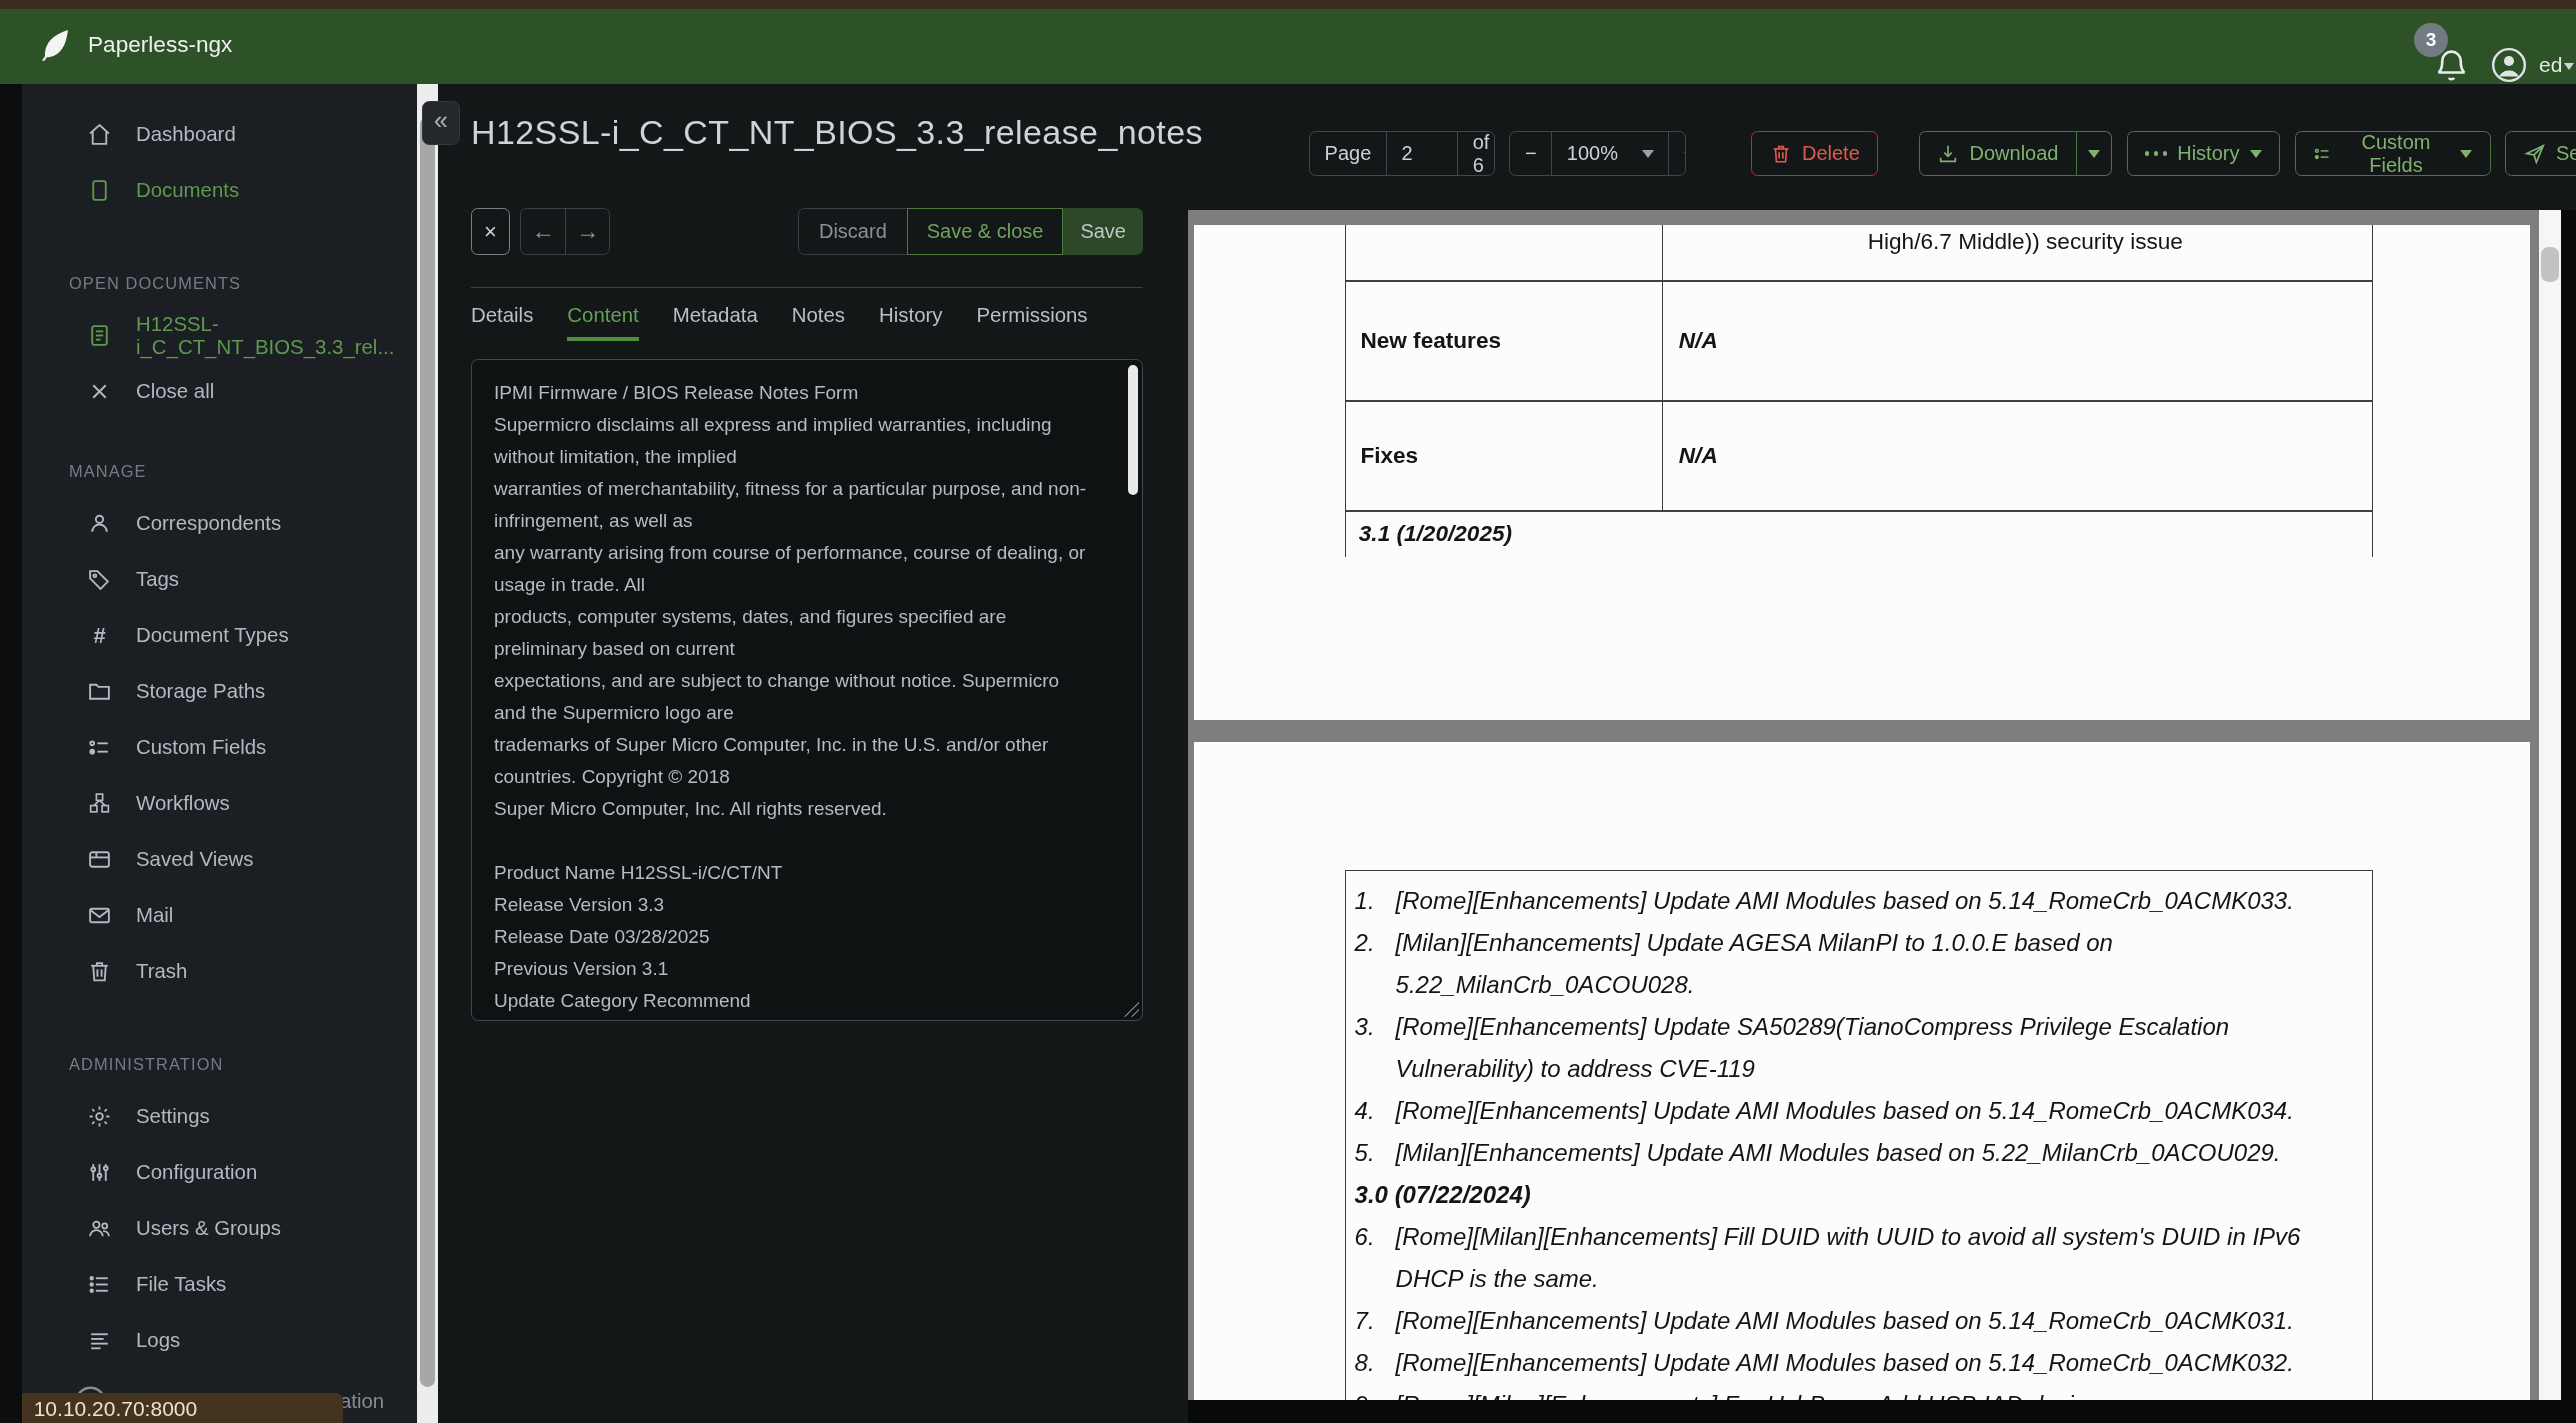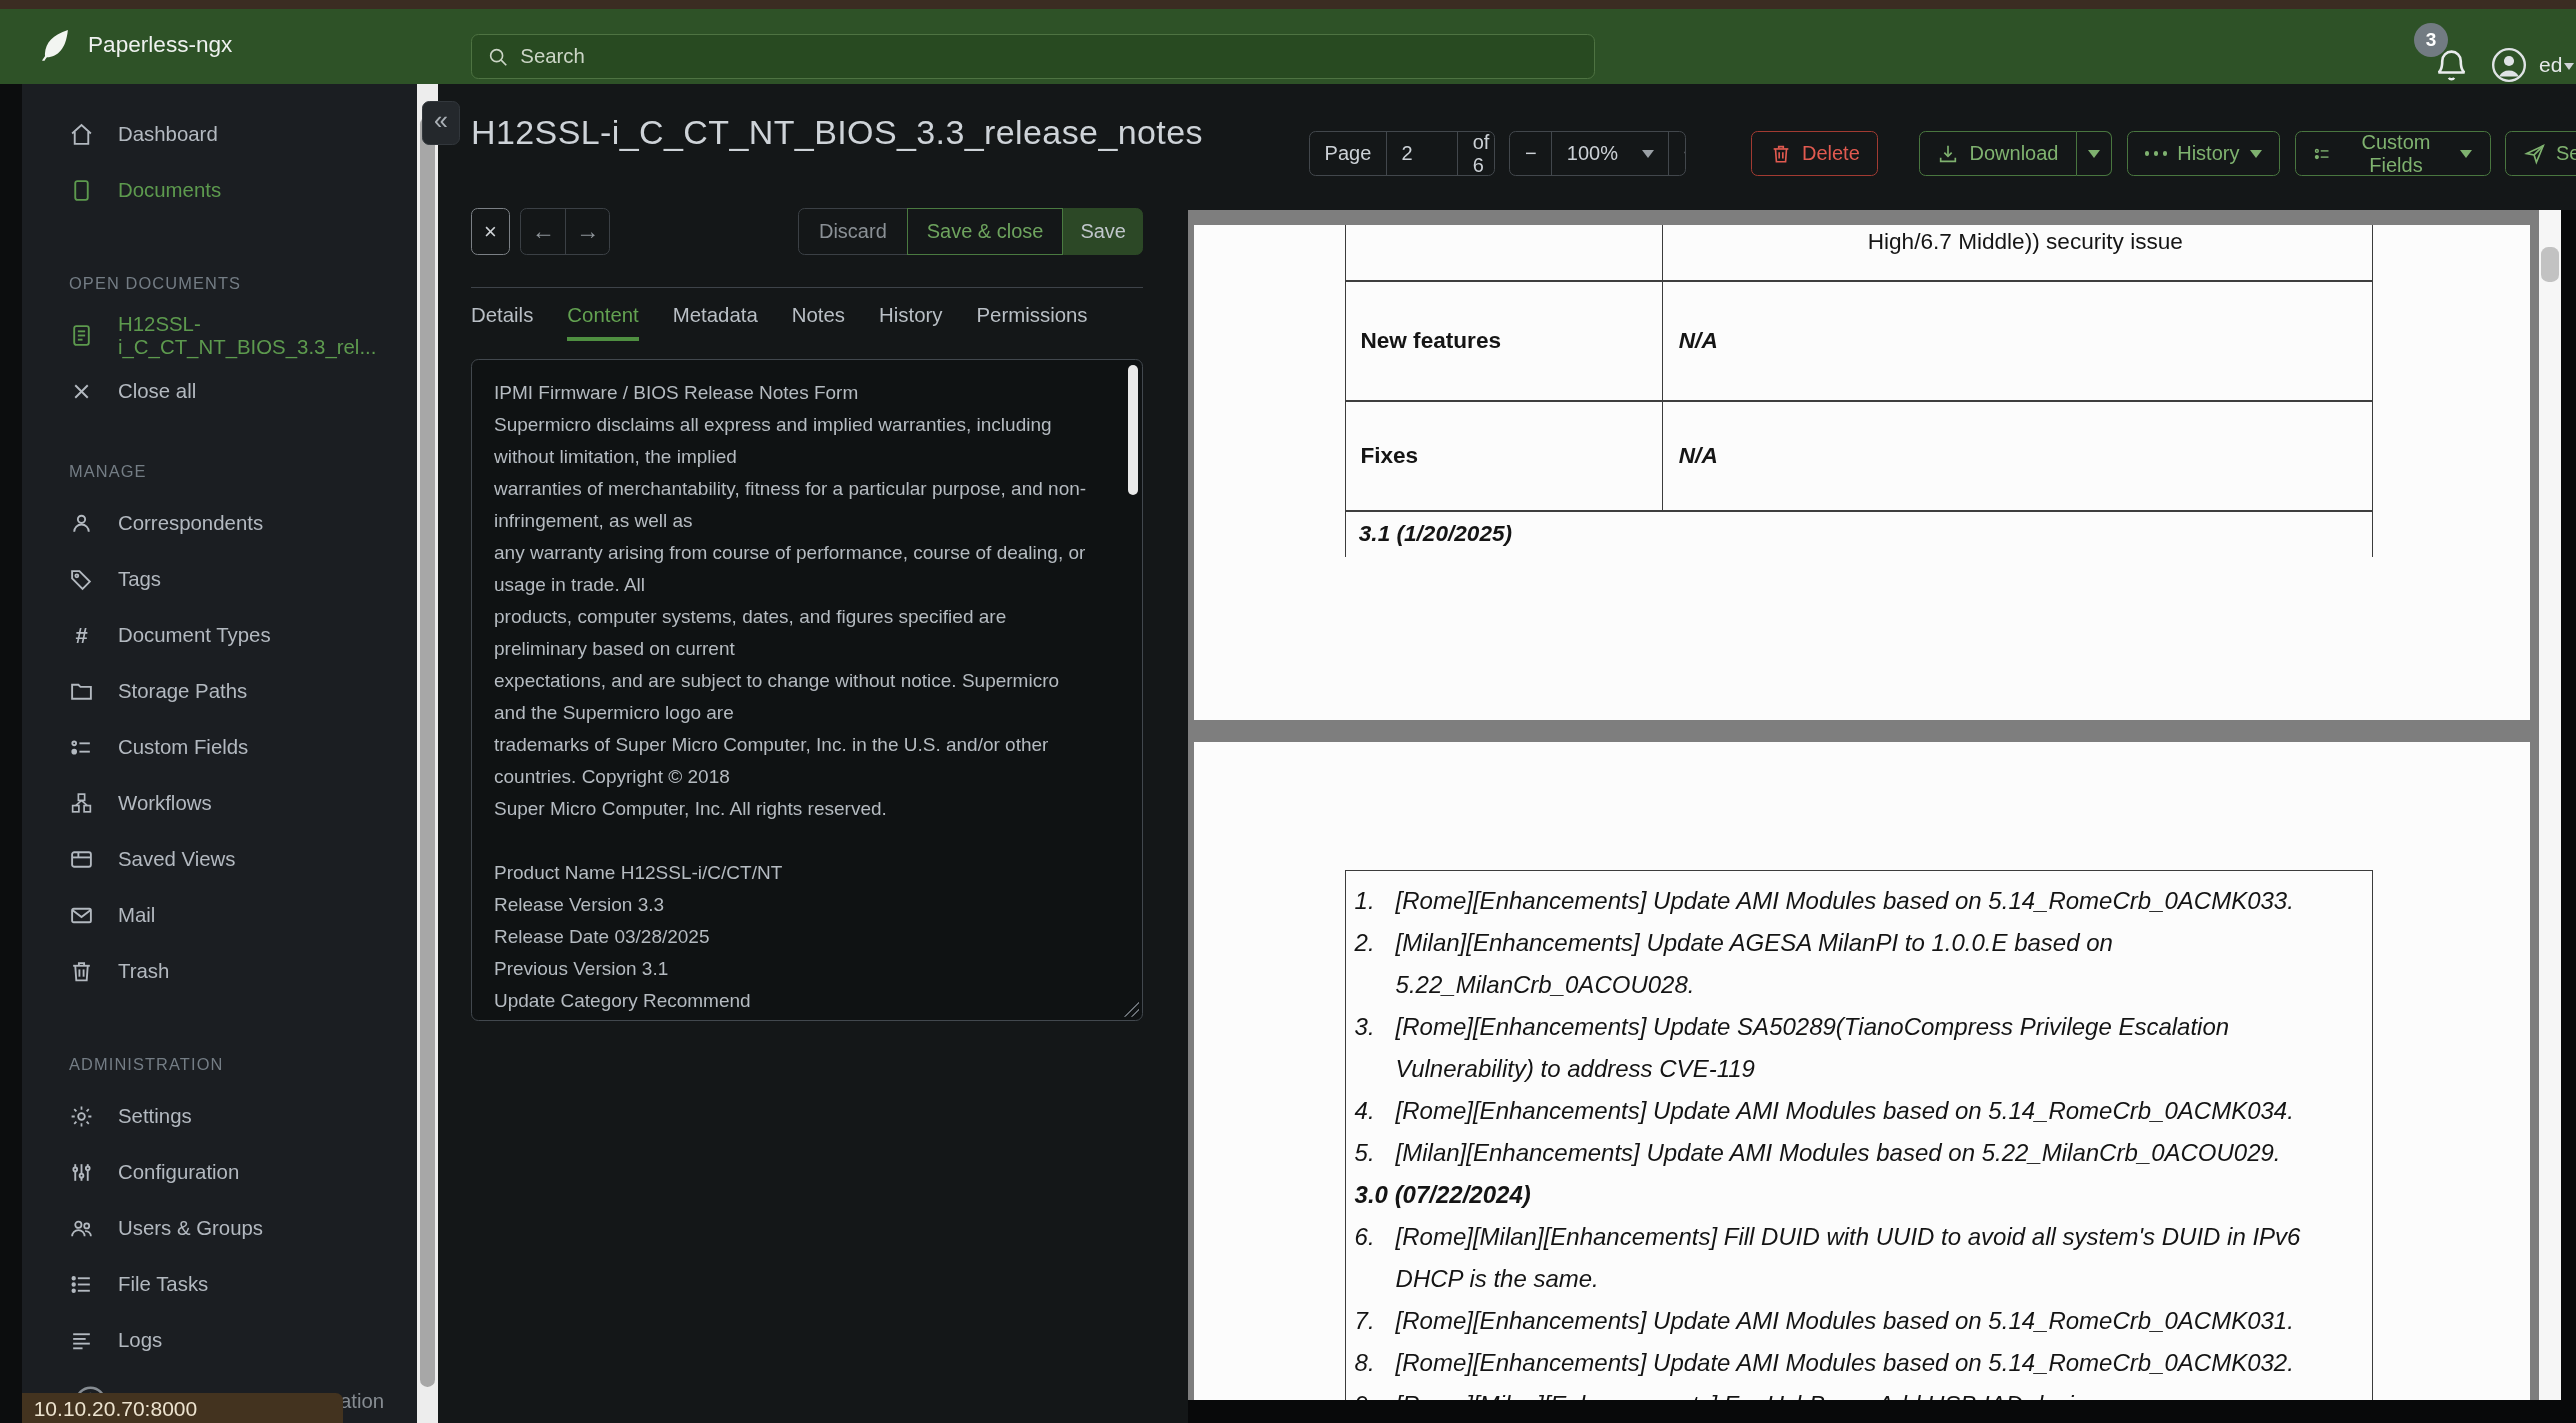--- a/index.html
+++ b/index.html
@@ -35,21 +35,21 @@
   .bell-caret { position:absolute; left:2446px; top:86px; width:0; height:0;
     border-left:5.8px solid transparent; border-right:5.8px solid transparent; border-top:7.3px solid #d0d4d6; }
   .nav-avatar { position:absolute; left:2490px; top:37px; width:38px; height:38px; color:#dfe3e5; }
   .nav-user { position:absolute; left:2539px; top:44px; font-size:21px; color:#e6e9ea; }
   .nav-user-caret { position:absolute; left:2564px; top:54px; width:0; height:0;
     border-left:5.8px solid transparent; border-right:5.8px solid transparent; border-top:7.3px solid #d0d4d6; }
 
   
   .left-edge { position:absolute; top:84px; left:0; width:22px; bottom:0; background:#0c0d0e; }
   .sidebar { position:absolute; top:84px; left:22px; width:395px; bottom:0; background:#1b1e22; overflow:visible; }
-  .s-item { height:56px; display:flex; align-items:center; gap:24px; padding-left:47px; font-size:20.4px; color:#b3b9c0; }
+  .s-item { height:56px; display:flex; align-items:center; gap:24px; padding-left:65px; font-size:20.4px; color:#b3b9c0; }
   .s-item svg { width:25px; height:25px; flex:none; }
   .s-item .hash { width:25px; text-align:center; font-size:22px; font-weight:bold; }
   .s-item.active { color:#5d9a4e; }
   .s-header { height:29px; display:flex; align-items:center; padding-left:47px;
     font-size:16.4px; letter-spacing:1.1px; color:#747d85; }
   .mt-31{margin-top:22.6px;} .mt-68{margin-top:50px;} .mt-51{margin-top:37px;} .mt-16{margin-top:10px;}
   .s-doc-item { position:absolute; left:0; top:1289px; width:395px; height:56px;
     display:flex; align-items:center; gap:24px; padding-left:51px; font-size:20.4px; color:#868c92; }
   .s-doc-item svg { width:35px; height:35px; }
   .sidebar-scroll { position:absolute; top:84px; left:417px; width:21px; bottom:0; background:#ededed; }
@@ -152,27 +152,20 @@
 <div class="screen">
   <div class="top-strip"></div>
 
   <header class="navbar">
     <div class="brand">
       <svg viewBox="0 0 24 24" fill="#f2f5f1">
         <path d="M19.5 2.5C10 5.5 5.5 10.5 5 17.5c0 .5 0 1 .1 1.5C4 20.5 3.4 21.6 3.2 22h1.6c.2-.5.7-1.3 1.5-2.2 6.9-.4 12-5.3 13.2-17.3z"></path>
       </svg>
       <span class="brand-name">Paperless-ngx</span>
     </div>
-    <div class="searchbox">
-      <svg viewBox="0 0 24 24" fill="none" stroke="currentColor" stroke-width="1.8">
-        <circle cx="10.5" cy="10.5" r="6.5"></circle>
-          <line x1="15.5" y1="15.5" x2="21" y2="21"></line>
-      </svg>
-      <input placeholder="Search" style="">
-    </div>
     <div class="nav-badge">3</div>
     <svg class="nav-bell" viewBox="0 0 24 24" fill="none" stroke="currentColor" stroke-width="1.7">
       <path d="M18 9a6 6 0 0 0-12 0c0 6.5-2.5 7.5-2.5 7.5h17S18 15.5 18 9"></path>
       <path d="M10.3 20a2 2 0 0 0 3.4 0"></path>
     </svg>
     <div class="bell-caret"></div>
     <svg class="nav-avatar" viewBox="0 0 24 24" fill="none" stroke="currentColor" stroke-width="1.5">
       <circle cx="12" cy="12" r="10"></circle>
       <circle cx="12" cy="9.5" r="3.2" fill="currentColor" stroke="none"></circle>
       <path d="M5.8 19.2a7 7 0 0 1 12.4 0" fill="currentColor" stroke="none"></path>

